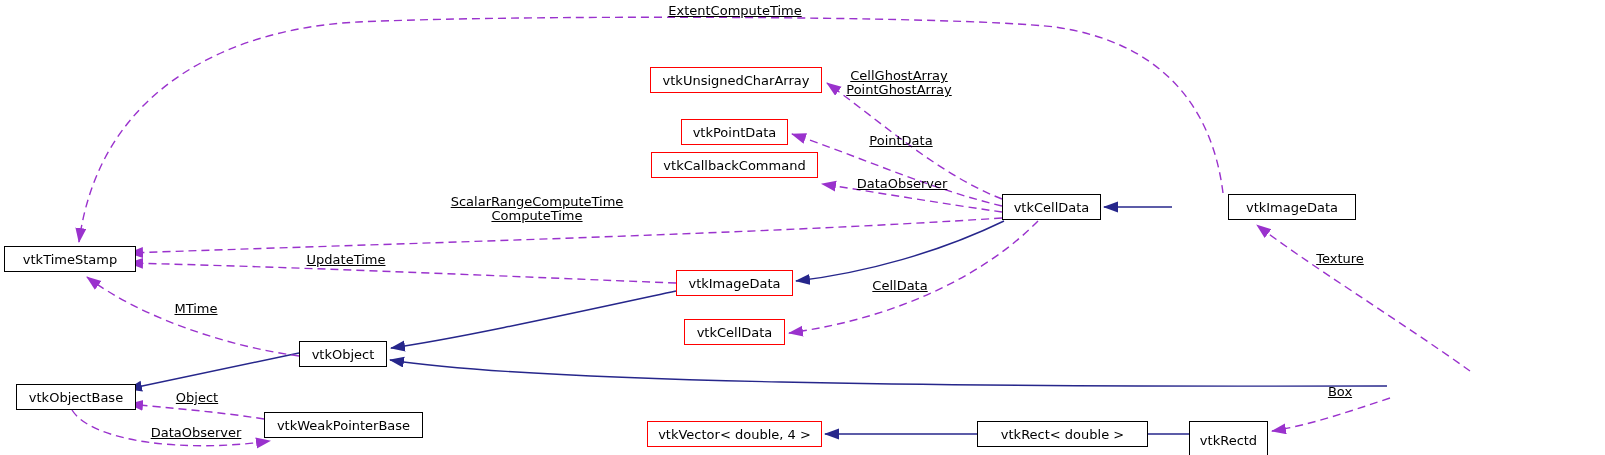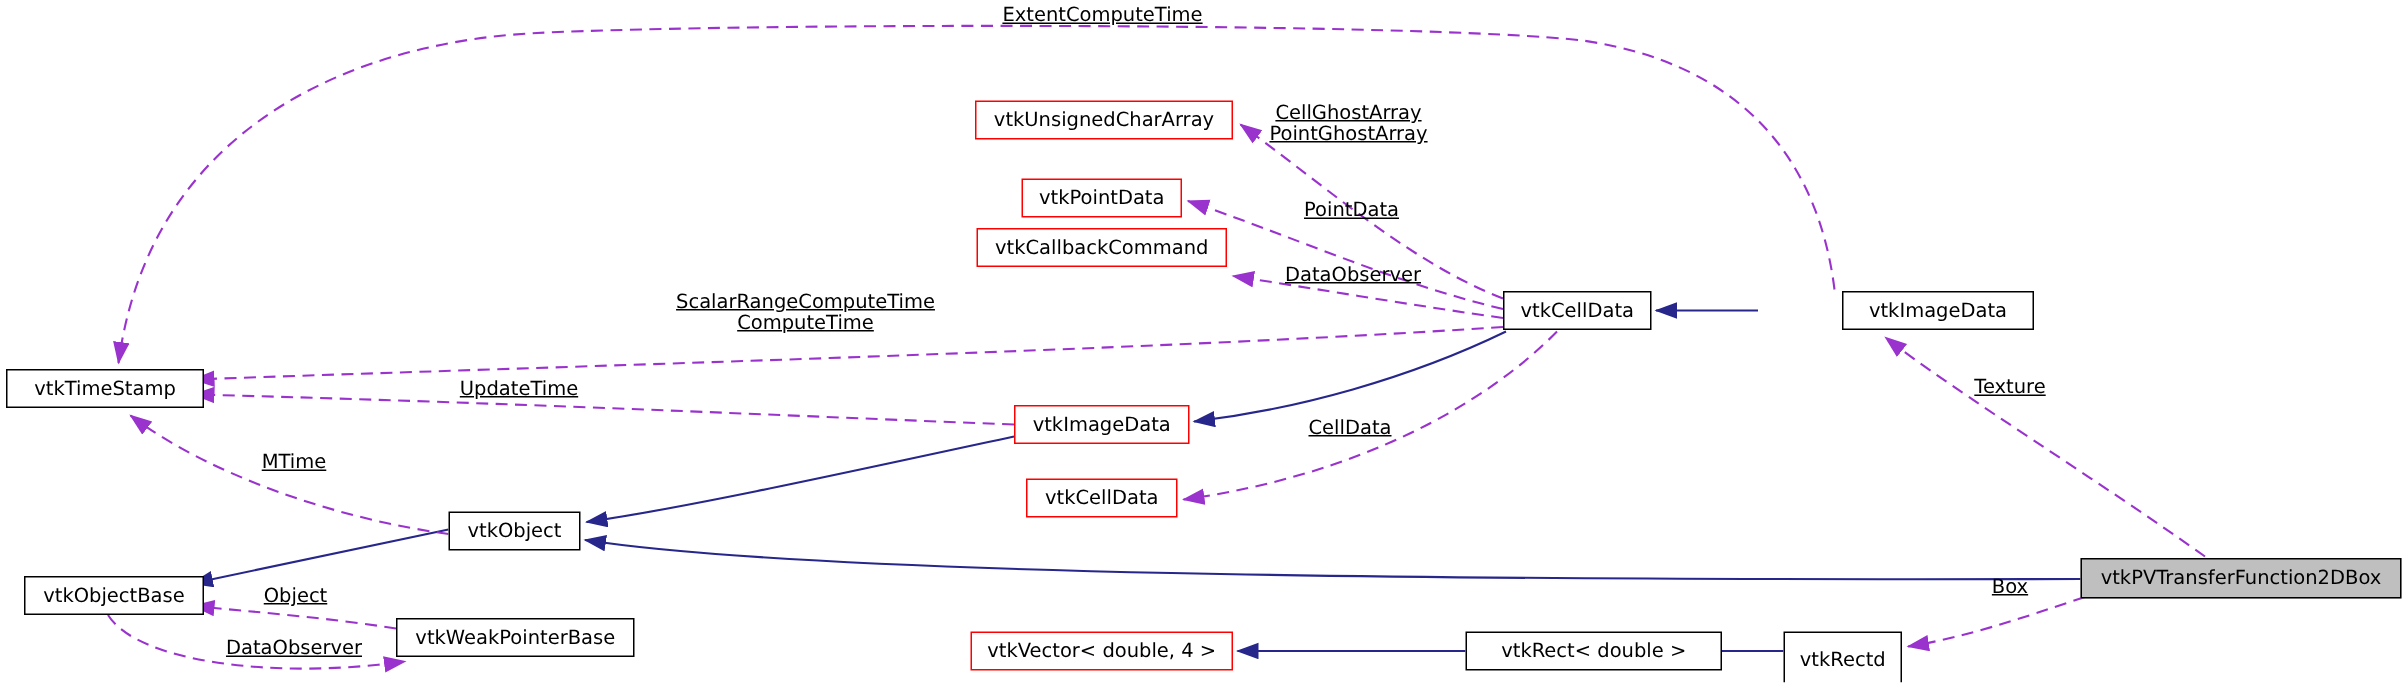--- a/index.html
+++ b/index.html
@@ -91,23 +91,20 @@
   </div>
   <div class="node red" style="left:684px;top:319px;width:101px;height:26px">
     <span>vtkCellData</span>
   </div>
   <div class="node" style="left:1002px;top:194px;width:99px;height:26px">
     <span>vtkCellData</span>
   </div>
   <div class="node" style="left:1228px;top:194px;width:128px;height:26px">
     <span>vtkImageData</span>
   </div>
-  <div class="node focus" style="left:1387px;top:372px;width:214px;height:27px">
-    <span>vtkPVTransferFunction2DBox</span>
-  </div>
   <div class="node red" style="left:647px;top:421px;width:175px;height:26px">
     <span>vtkVector&lt; double, 4 &gt;</span>
   </div>
   <div class="node" style="left:977px;top:421px;width:171px;height:26px">
     <span>vtkRect&lt; double &gt;</span>
   </div>
   <div class="node" style="left:1189px;top:421px;width:79px;height:38px">
     <span>vtkRectd</span>
   </div>
 

